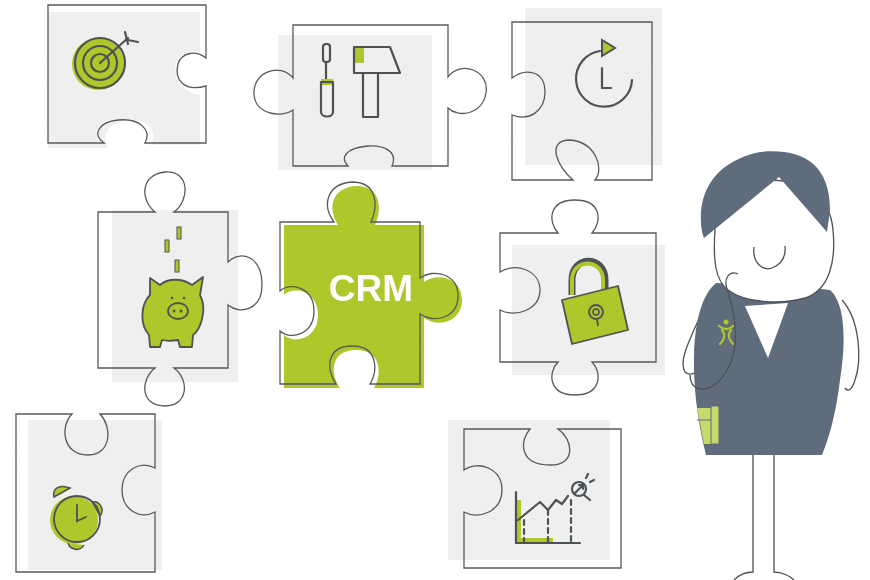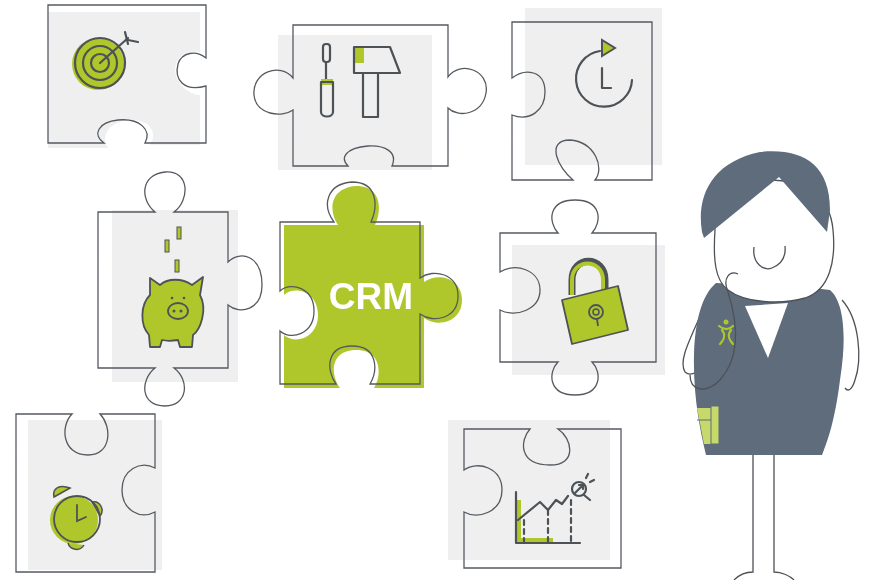--- a/index.html
+++ b/index.html
@@ -1,21 +1,21 @@
 <!DOCTYPE html>
 <html><head>
 <meta charset="utf-8">
 <style>
   html, body { margin:0; padding:0; background:#ffffff; }
   body { width:870px; height:580px; position:relative; overflow:hidden; font-family:"Liberation Sans", sans-serif; }
   svg.stage { position:absolute; left:0; top:0; }
   .piece-shadow { fill:#efefef; }
   .piece-outline { fill:none; stroke:#555a60; stroke-width:1.3; }
   .ico { fill:none; stroke:#4d5257; stroke-width:2.2; stroke-linecap:round; stroke-linejoin:round; }
-  .crm-label { position:absolute; left:318px; top:276px; width:106px; text-align:center; color:#ffffff; font-weight:bold; font-size:37px; letter-spacing:0px; }
+  .crm-label { position:absolute; left:318px; top:268px; width:106px; text-align:center; color:#ffffff; font-weight:bold; font-size:37px; letter-spacing:0px; }
 </style>
 </head>
 <body>
 
 <svg class="stage" width="870" height="580" viewBox="0 0 870 580">
 
   <g>
     <path class="piece-shadow" d="M48 12 H200 V52 C180 48 170 65 178 80 C186 95 200 95 200 95 V145 H150 C160 130 145 118 128 120 C110 122 100 135 108 148 H48 Z"></path>
     <path class="piece-outline" d="M48 5 H206 V58 C196 50 182 52 178 64 C174 80 184 92 206 86 V143 H145 C152 130 140 118 118 120 C98 122 92 135 104 143 H48 Z"></path>
     <g>

